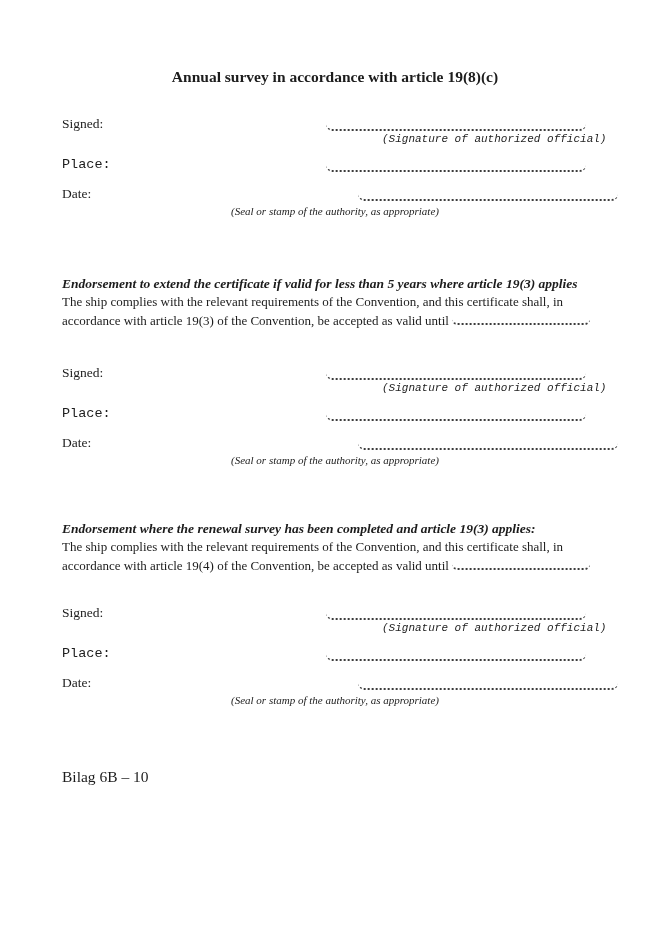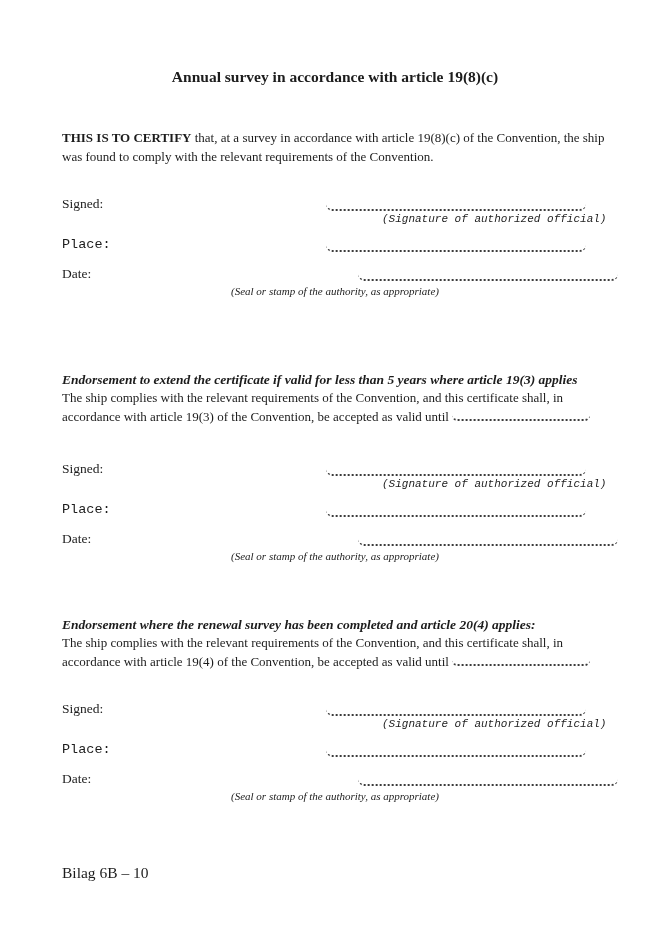--- a/index.html
+++ b/index.html
@@ -28,21 +28,21 @@
   }
   .certify-para { margin-top: 42px; }
   .certify-lead { font-weight: bold; }
   .section-heading {
     font-size: 13.5px;
     font-weight: bold;
     font-style: italic;
     line-height: 17px;
     margin: 0;
   }
-  .section-2 { margin-top: 73px; }
+  .section-2 { margin-top: 57px; }
   .section-3 { margin-top: 53px; }
   .section-para { }
   .dots-inline {
     display: inline-block;
     width: 138px;
     height: 11px;
     border-bottom: 2px dotted #3c3c3c;
     vertical-align: baseline;
   }
   .sig-block { margin-top: 30px; }
@@ -87,21 +87,20 @@
     margin-top: 61px;
   }
 </style>
 </head>
 <body>
 
 <div class="page">
 
   <h1 class="doc-title">Annual survey in accordance with article 19(8)(c)</h1>
 
-  <p class="para certify-para"><span class="certify-lead">THIS IS TO CERTIFY</span><span> that, at a survey in accordance with article 19(8)(c) of the Convention, the ship was found to comply with the relevant requirements of the Convention.</span></p>
 
   <div class="sig-block">
     <div class="sig-row">
       <span class="sig-label">Signed:</span>
       <span class="sig-line"></span>
     </div>
     <div class="sig-note">(Signature of authorized official)</div>
     <div class="sig-row row-place">
       <span class="sig-label">Place:</span>
       <span class="sig-line"></span>
@@ -127,21 +126,21 @@
       <span class="sig-label">Place:</span>
       <span class="sig-line"></span>
     </div>
     <div class="sig-row row-date">
       <span class="sig-label">Date:</span>
       <span class="sig-line"></span>
     </div>
     <div class="seal-note">(Seal or stamp of the authority, as appropriate)</div>
   </div>
 
-  <h2 class="section-heading section-3">Endorsement where the renewal survey has been completed and article 20(4) applies:</h2>
+  <h2 class="section-heading section-3">Endorsement where the renewal survey has been completed and article 19(3) applies:</h2>
   <p class="para section-para"><span>The ship complies with the relevant requirements of the Convention, and this certificate shall, in accordance with article 19(4) of the Convention, be accepted as valid until</span>
     <span class="dots-inline"></span></p>
 
   <div class="sig-block">
     <div class="sig-row">
       <span class="sig-label">Signed:</span>
       <span class="sig-line"></span>
     </div>
     <div class="sig-note">(Signature of authorized official)</div>
     <div class="sig-row row-place">

